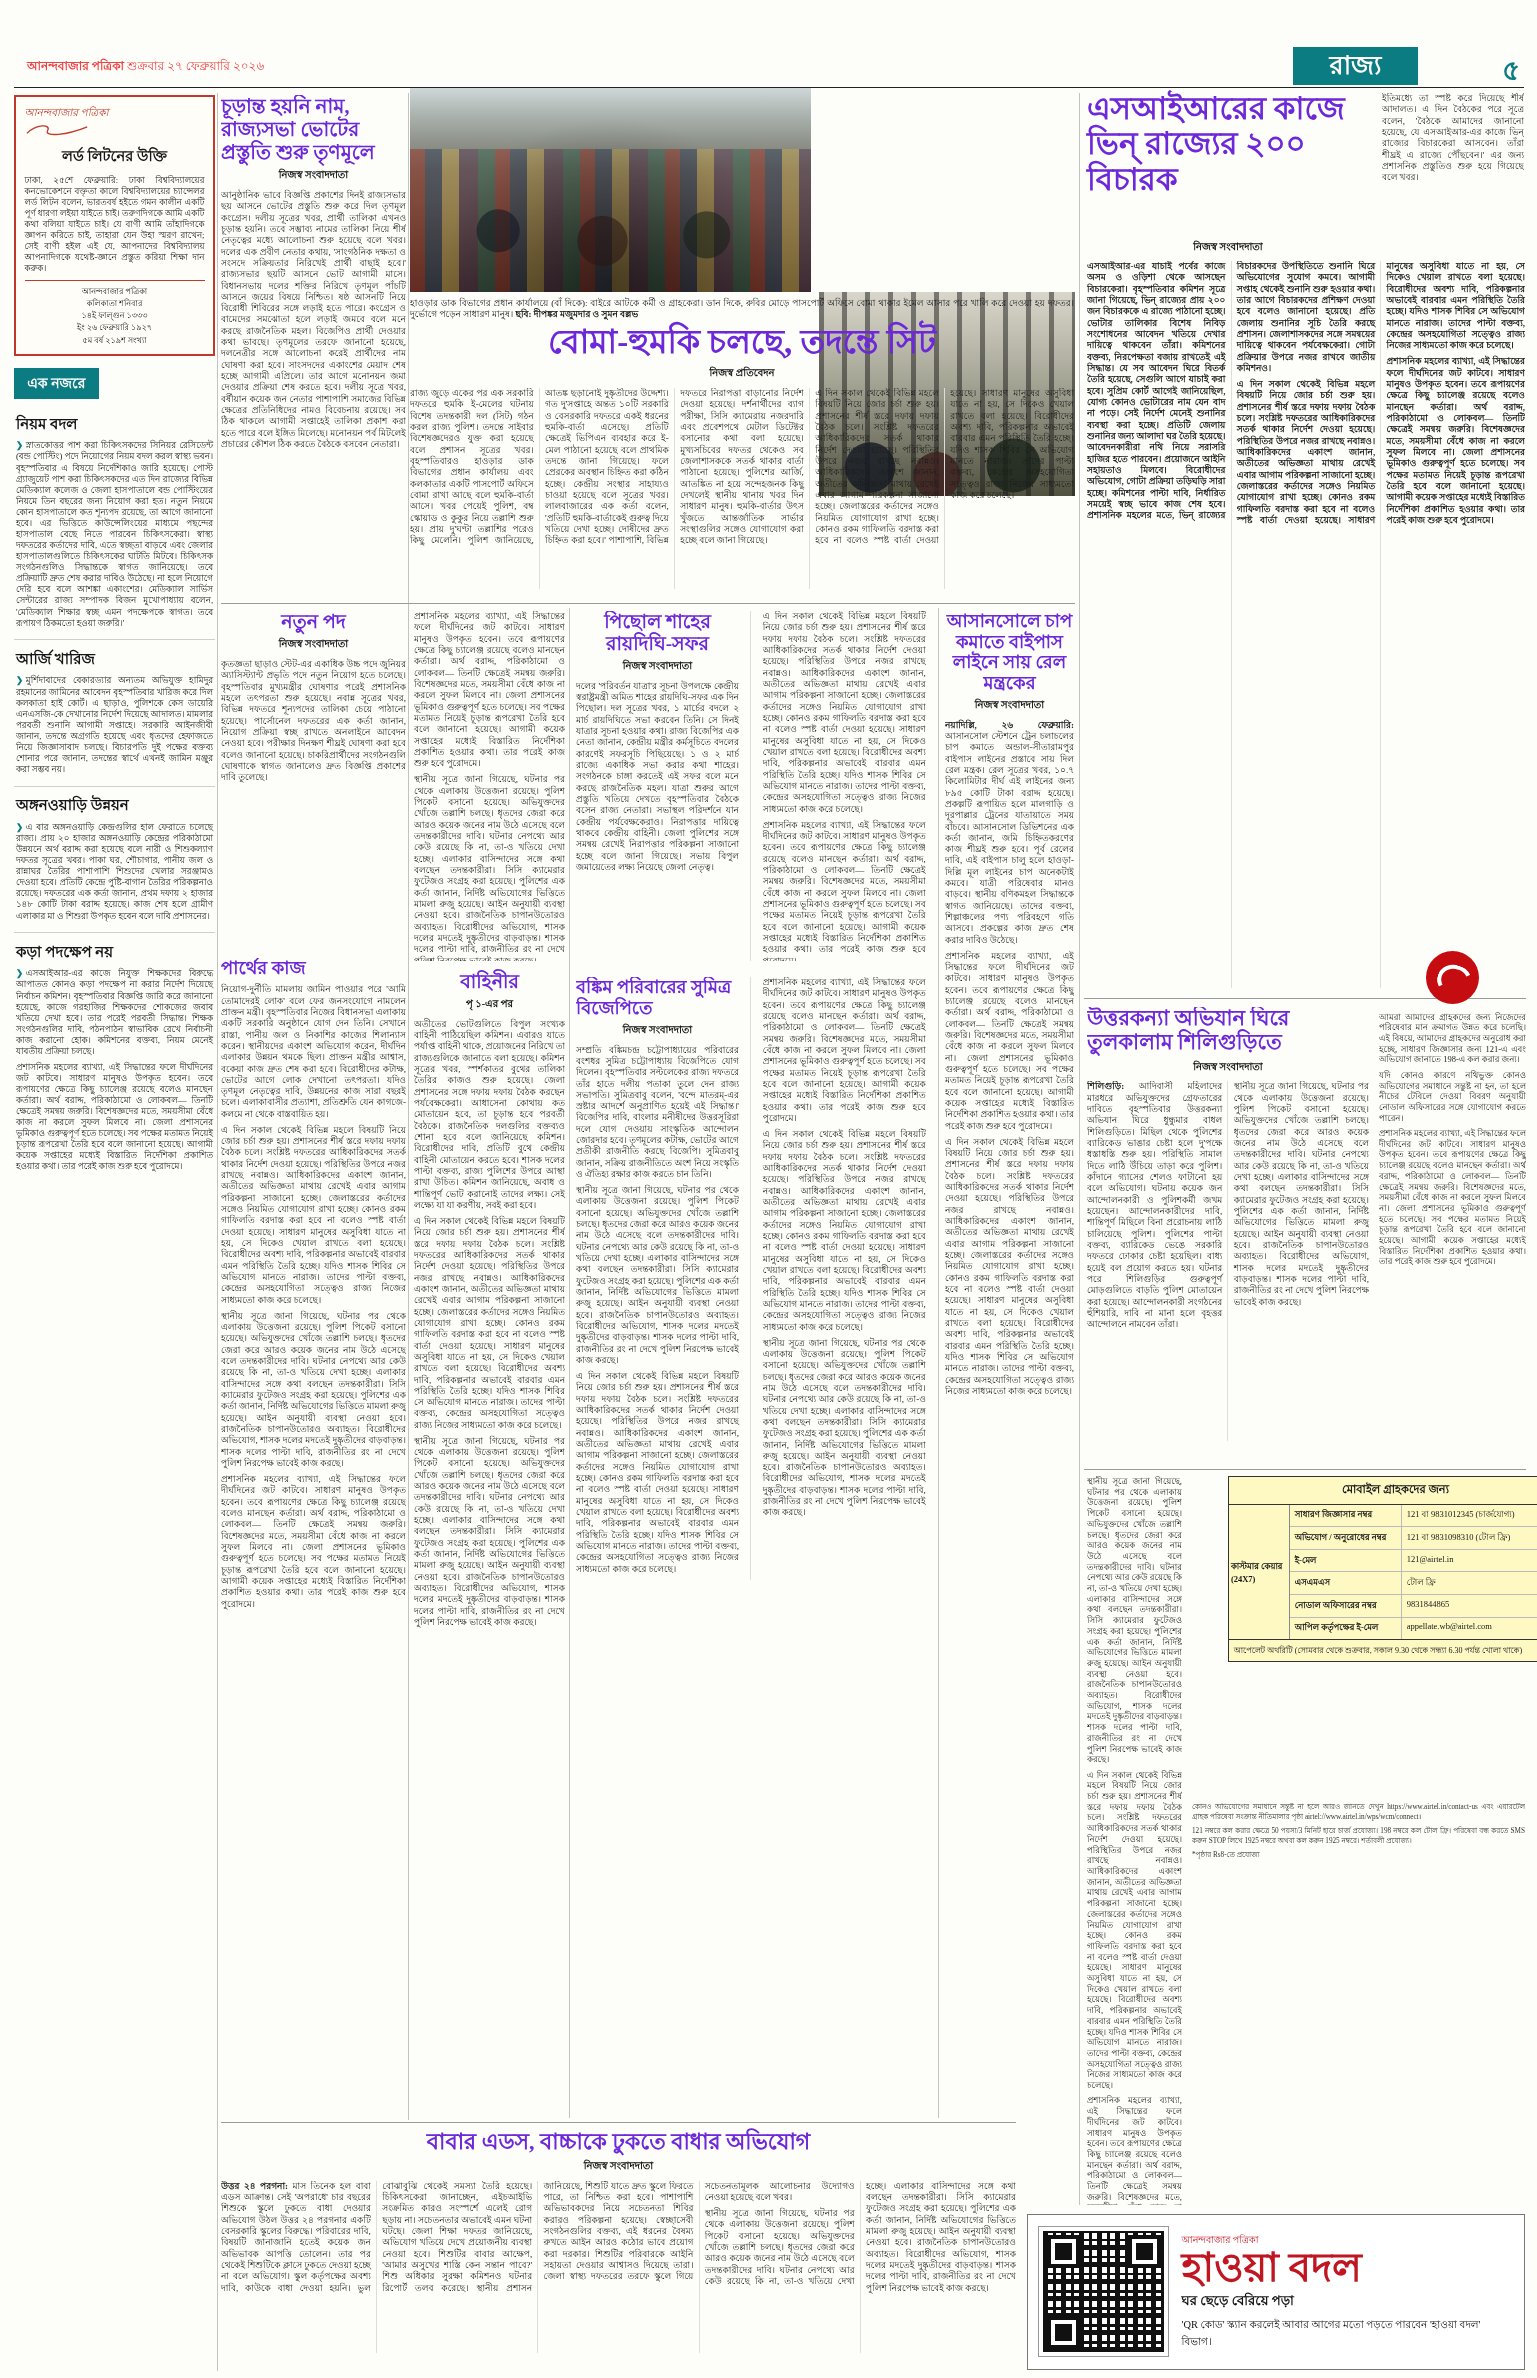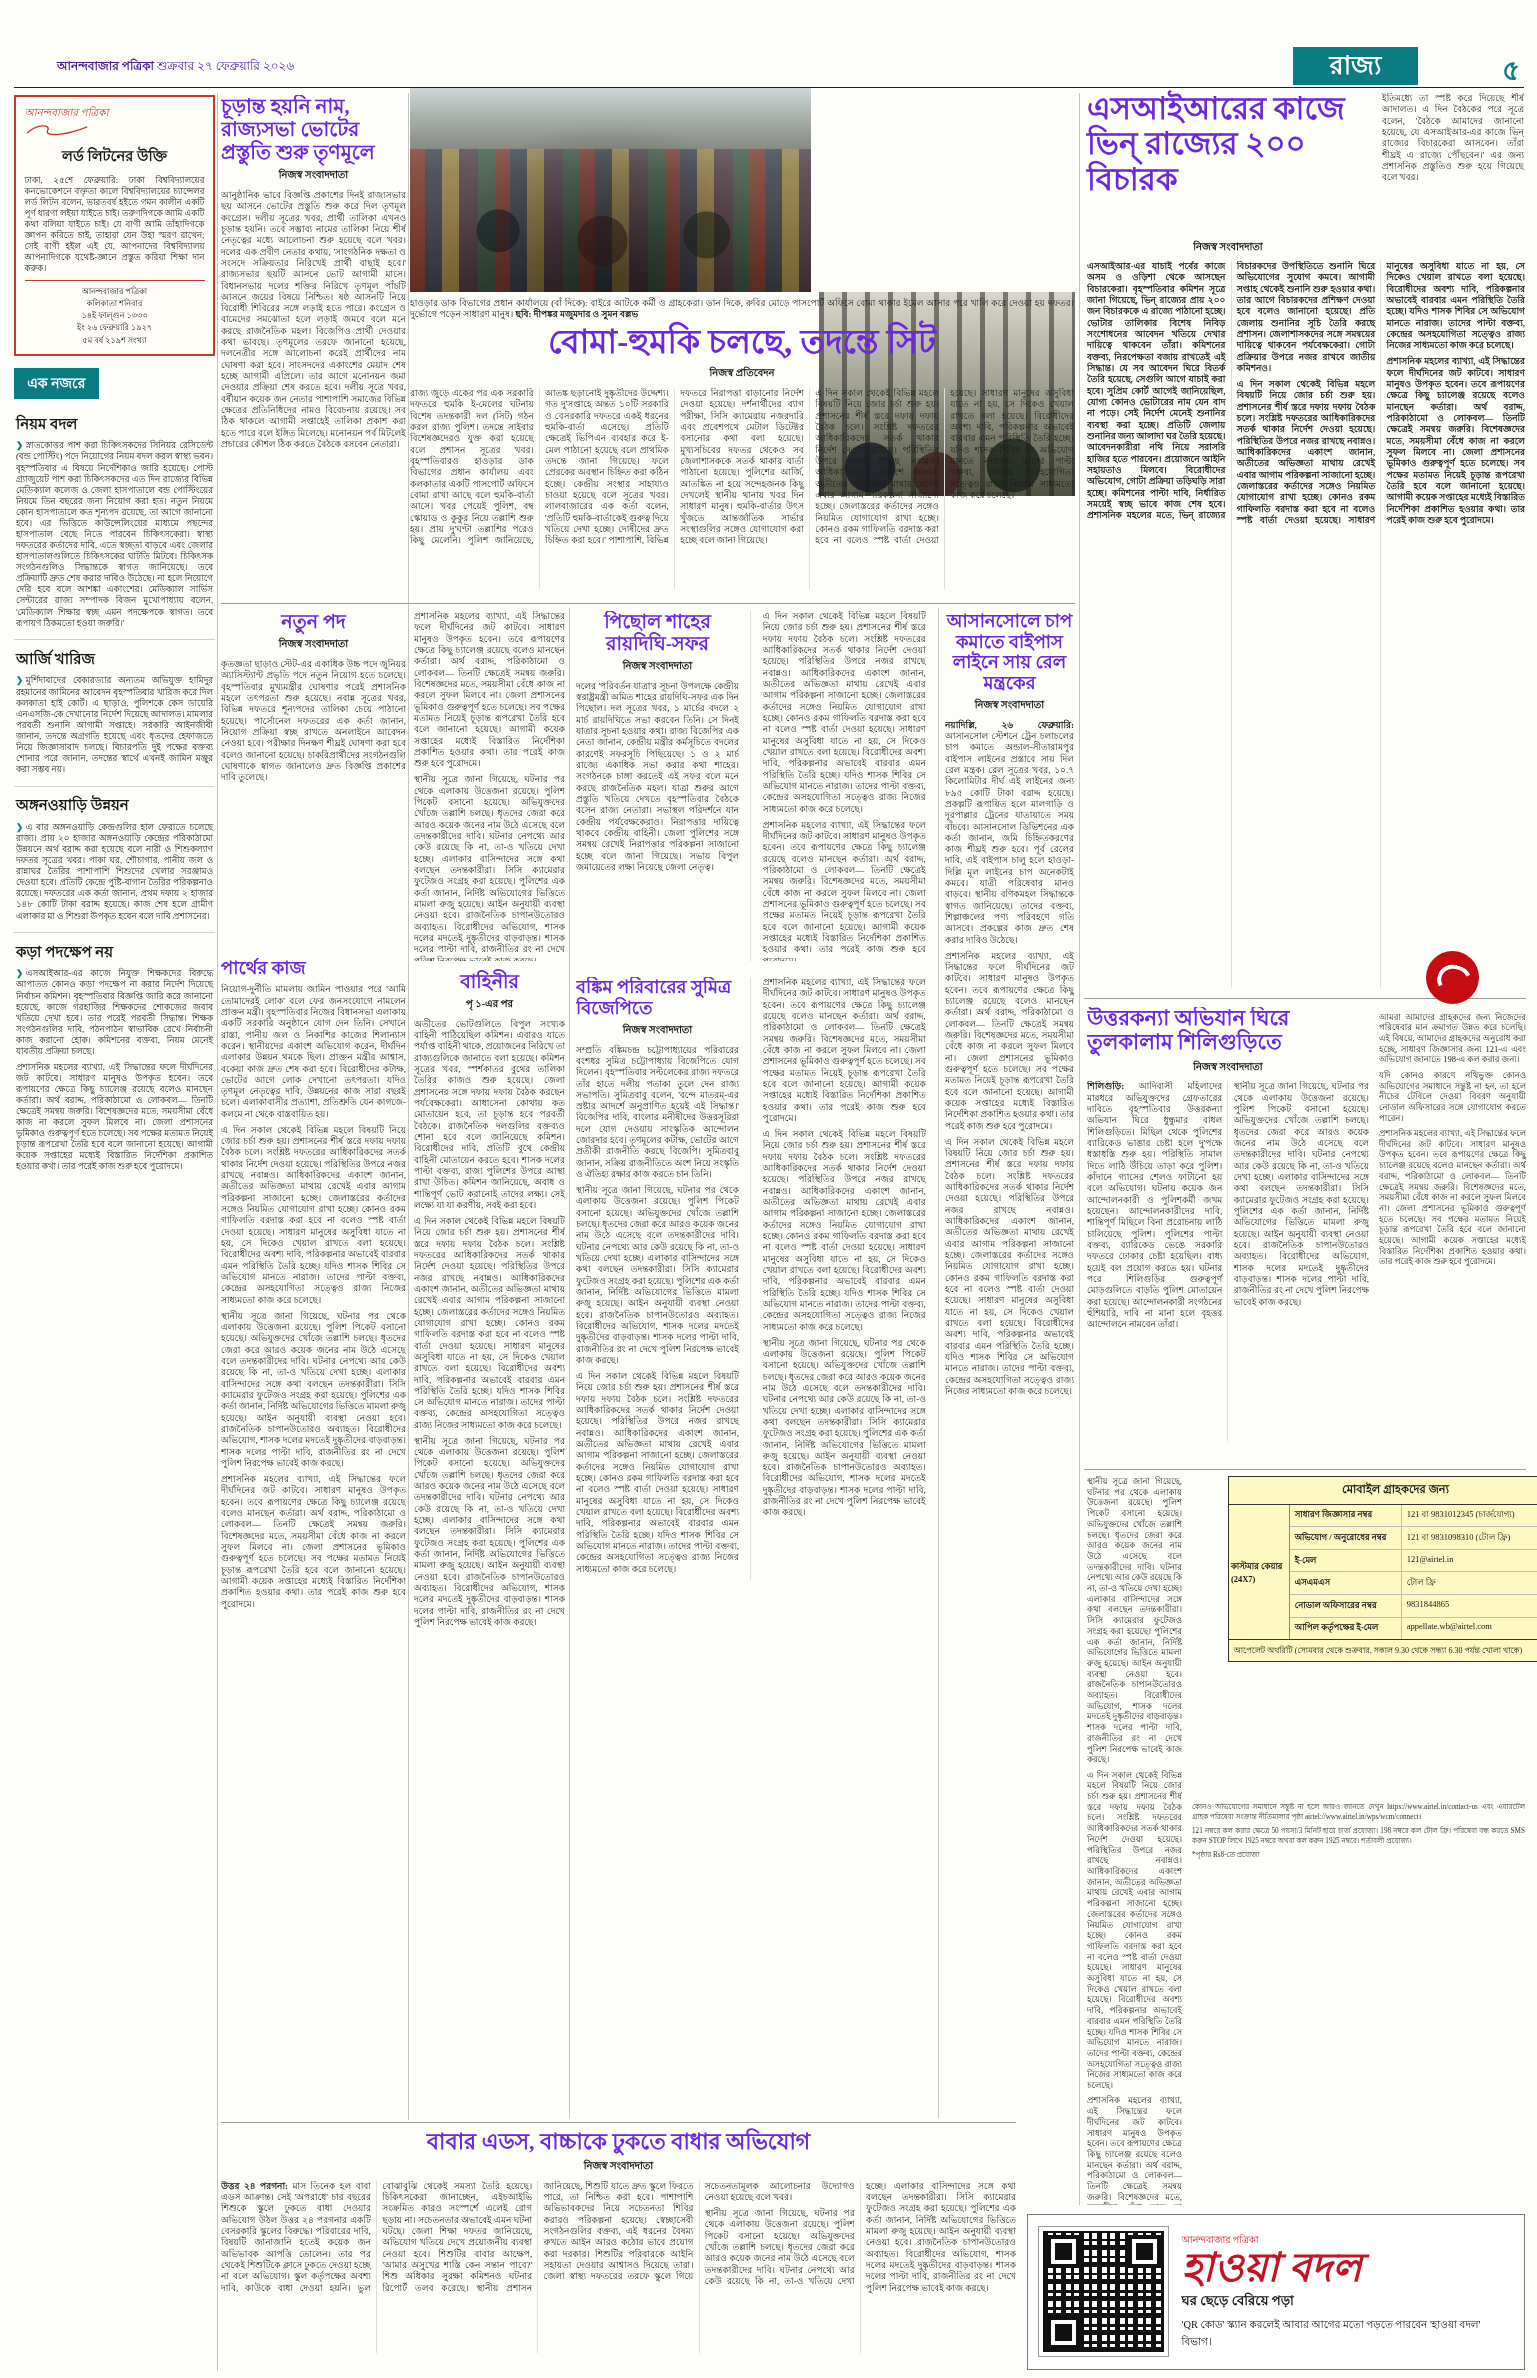--- a/index.html
+++ b/index.html
@@ -14,21 +14,21 @@
   .chev{color:#0c7c83;font-weight:bold;margin-right:2.8px;font-size:8.5px;}
   .sec{padding:6.6px 1.9px 5.7px 1.9px;border-top:0.9px solid #cfcfcf;}
   .sec h3{margin:0 0 3.8px 0;font-size:15px;font-weight:bold;}
   .headline{font-weight:bold;color:#6d28d9;line-height:1.14;margin:0;}
   .cols5{column-count:5;column-gap:11.4px;column-rule:0.9px solid #ddd;overflow:hidden;}
   .cols3{column-count:3;column-gap:11.4px;column-rule:0.9px solid #ddd;overflow:hidden;font-weight:bold;}
   .cols2{column-count:2;column-gap:11.4px;column-rule:0.9px solid #ddd;overflow:hidden;}
   .ovh{overflow:hidden;}
   
   .topbar{left:14px;top:47px;width:1510px;height:40px;border-bottom:1.9px solid #222;}
-  .mast{position:absolute;left:43px;top:9.5px;font-size:12px;color:#4c1d95;text-align:center;}
+  .mast{position:absolute;left:13px;top:9.5px;font-size:12px;color:#ef4444;text-align:center;}
   .sectionbox{position:absolute;right:106px;top:0;width:125px;height:38px;background:#0c7c83;
               color:#fff;font-weight:bold;font-size:25.6px;text-align:center;line-height:38px;}
   .pgnum{position:absolute;right:3.8px;top:1.9px;color:#0c7c83;font-weight:bold;font-size:28px;}
   
   .qbox{border:2.8px double #c0392b;padding:7.6px 8.5px;background:#fffdf8;}
   .qorn{color:#c0392b;font-style:italic;font-size:10.4px;margin-bottom:1.9px;}
   .qtitle{text-align:center;font-weight:bold;font-size:14.7px;margin:3.8px 0 5.7px 0;}
   .qfoot{border-top:0.9px solid #c0392b;margin-top:6.6px;padding-top:4.7px;text-align:center;font-size:8.1px;line-height:1.5;}
   .glancebar{display:inline-block;background:#0c7c83;color:#fff;font-weight:bold;font-size:14px;
              padding:3.8px 13.2px;margin:11.4px 0 5.7px 0;}
@@ -63,21 +63,21 @@
   .adlabel{border-right:0.9px solid #bbb;font-weight:bold;}
   .adnote{border-top:0.9px solid #333;padding:3.8px 4.7px;font-size:8px;}
   .fine{font-size:7.2px;line-height:1.35;color:#333;text-align:justify;margin:0 0 4.7px 0;}
   
   .qr{width:121px;height:121px;background:#fff;border:4.7px solid #fff;outline:0.9px solid #999;position:relative;
       background-image:repeating-linear-gradient(0deg,#111 0 4.7px,transparent 4.7px 8.5px,#111 8.5px 11.4px,transparent 11.4px 17px),
                        repeating-linear-gradient(90deg,#111 0 4.7px,transparent 4.7px 10.4px,#111 10.4px 13.2px,transparent 13.2px 18px);}
   .qrf{position:absolute;width:24.6px;height:24.6px;border:4.7px solid #111;background:#fff;}
   .qrf::after{content:"";position:absolute;inset:3.8px;background:#111;}
   .hawa{border:1.4px solid #777;background:#fff;display:flex;gap:13.2px;padding:11.4px;align-items:center;}
-  .hawalogo{color:#c01622;font-weight:bold;font-style:italic;font-size:40px;line-height:1;}
+  .hawalogo{color:#c01622;font-weight:bold;font-size:40px;line-height:1;}
   .subcolwrap{display:flex;gap:11.4px;}
   .subcol{width:163px;}
   .subcol + .subcol{border-left:0.9px solid #ddd;padding-left:11.4px;}
 </style>
 </head>
 <body>
 
 <div class="sheet">
 
   <div class="abs topbar">

